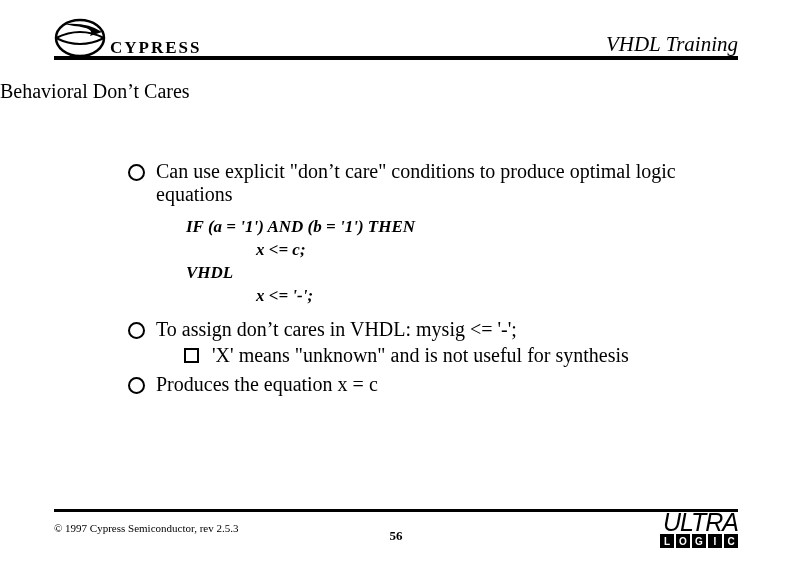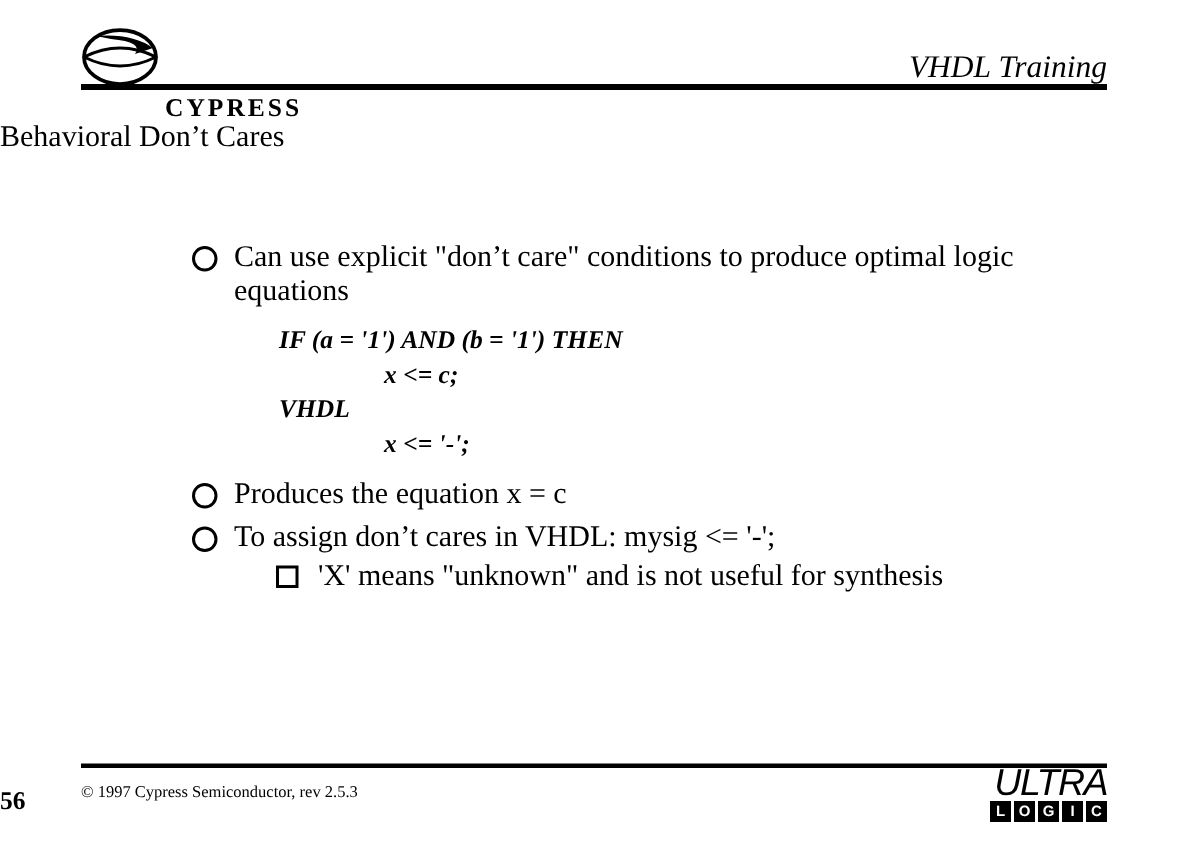--- a/index.html
+++ b/index.html
@@ -32,21 +32,20 @@
     height: 44px;
   }
   .brand-text {
     position: absolute;
     left: 56px;
     top: 20px;
     font-family: "Times New Roman", serif;
     font-weight: bold;
     letter-spacing: 2px;
     font-size: 17px;
-    margin-top: 24px;
   }
   .header-title {
     position: absolute;
     right: 0;
     top: 14px;
     font-style: italic;
     font-size: 21px;
   }
   .header-rule {
     position: absolute;
@@ -127,22 +126,22 @@
     position: absolute;
     left: 54px;
     bottom: 28px;
     font-size: 11px;
   }
   .pagenum {
     position: absolute;
     bottom: 18px;
     left: 0;
     right: 0;
-    text-align: left;
-    font-size: 17px;
+    text-align: center;
+    font-size: 13px;
     font-weight: bold;
   }
   .ultra-logo {
     position: absolute;
     right: 54px;
     bottom: 14px;
     text-align: right;
   }
   .ultra-word {
     font-family: Arial, Helvetica, sans-serif;
@@ -197,26 +196,26 @@
 
     <div class="li1">Can use explicit "don’t care" conditions to produce optimal logic equations</div>
 
     <div class="code-block">
       <div>IF (a = '1') AND (b = '1') THEN</div>
       <div class="code-indent">x &lt;= c;</div>
       <div>VHDL</div>
       <div class="code-indent">x &lt;= '-';</div>
     </div>
 
-    <div class="li1">Produces the equation x = c</div>
-
     <div class="li1">
       <span>To assign don’t cares in VHDL:  mysig &lt;= '-';</span>
       <div class="li2">'X' means "unknown" and is not useful for synthesis</div>
     </div>
+
+    <div class="li1">Produces the equation x = c</div>
 
   </div>
 
   <div class="footer-rule"></div>
 
   <div class="copyright">© 1997 Cypress Semiconductor, rev 2.5.3</div>
 
   <div class="pagenum">56</div>
 
   <div class="ultra-logo">

